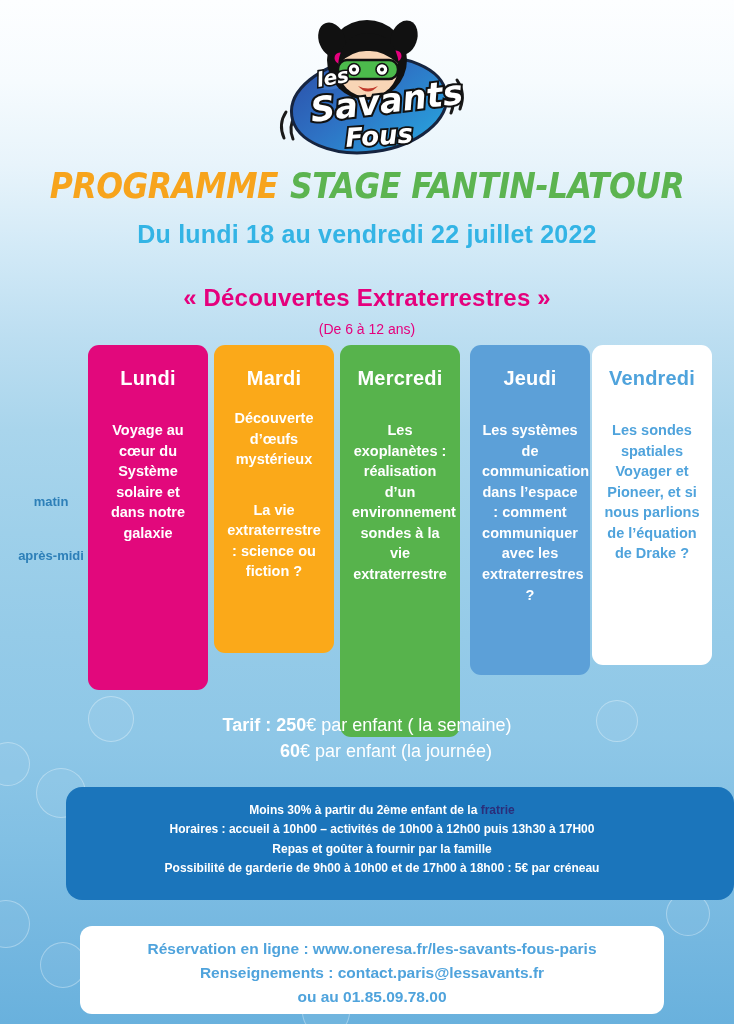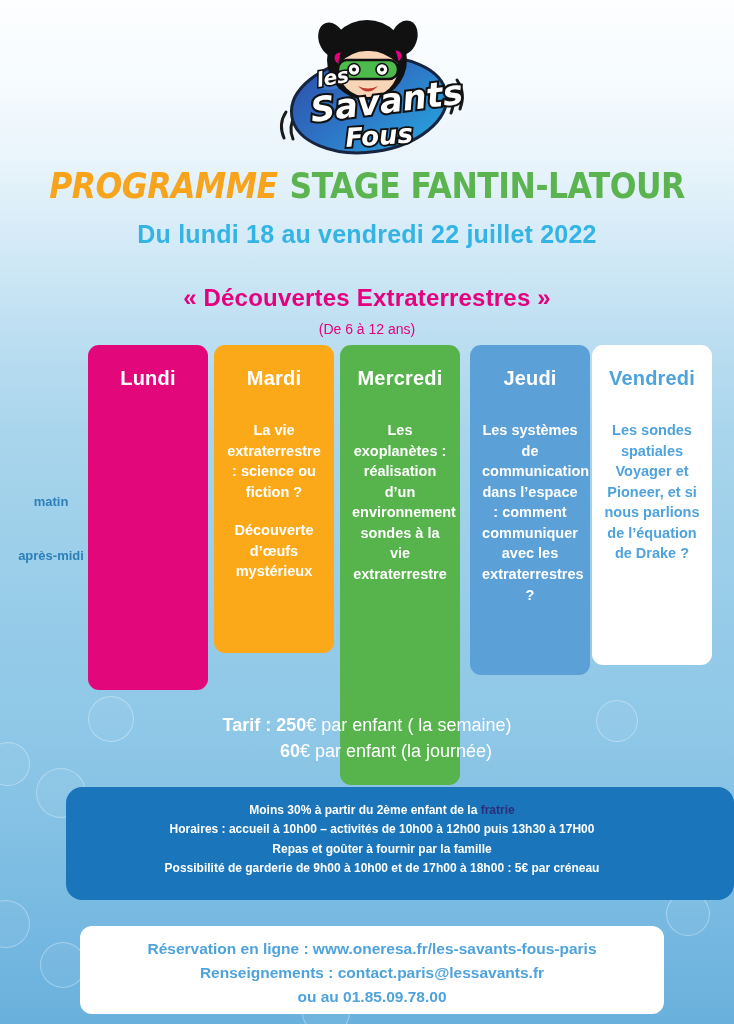--- a/index.html
+++ b/index.html
@@ -71,20 +71,21 @@
     font-family: "DejaVu Sans", sans-serif;
     font-stretch: condensed;
   }
   #title-main .seg-a {
     color: #F7A41C;
     font-style: italic;
     letter-spacing: -0.5px;
   }
   #title-main .seg-b {
     color: #5CB450;
+    font-style: italic;
     letter-spacing: -0.5px;
     margin-left: 12px;
   }
 
   #title-dates {
     top: 220px;
     font-size: 25px;
     font-weight: 700;
     color: #33B4E5;
     letter-spacing: 0.2px;
@@ -143,21 +144,21 @@
   }
   .day-body {
     margin-top: 30px;
     font-size: 14.5px;
     line-height: 1.42;
     font-weight: 700;
   }
 
   .col-lundi    { left: 0px;   width: 120px; height: 345px; background: #E2087C; }
   .col-mardi    { left: 126px; width: 120px; height: 308px; background: #FBA919; }
-  .col-mercredi { left: 252px; width: 120px; height: 440px; background: #57B34C; }
+  .col-mercredi { left: 252px; width: 120px; height: 392px; background: #57B34C; }
   .col-jeudi    { left: 382px; width: 120px; height: 330px; background: #5CA0D8; }
   .col-vendredi { left: 504px; width: 120px; height: 320px; background: #FFFFFF; }
 
   .col-lundi .day-title, .col-lundi .day-body,
   .col-mardi .day-title, .col-mardi .day-body,
   .col-mercredi .day-title, .col-mercredi .day-body,
   .col-jeudi .day-title, .col-jeudi .day-body { color: #FFFFFF; }
 
   .col-vendredi .day-title, .col-vendredi .day-body { color: #4FA3DC; }
 
@@ -287,26 +288,27 @@
   <div class="title-line" id="subtitle">« Découvertes Extraterrestres »</div>
   <div class="title-line" id="subtitle-age">(De 6 à 12 ans)</div>
 
   <div class="period-label" id="period-matin">matin</div>
   <div class="period-label" id="period-apresmidi">après-midi</div>
 
   <div id="columns">
 
     <div class="day-col col-lundi">
       <div class="day-title">Lundi</div>
+      <div class="day-body">Voyage au cœur du Système solaire et dans notre galaxie</div>
     </div>
 
     <div class="day-col col-mardi">
       <div class="day-title">Mardi</div>
+      <div class="day-body para2" style="margin-top:18px;">Découverte d’œufs mystérieux</div>
       <div class="day-body">La vie extraterrestre : science ou fiction ?</div>
-      <div class="day-body para2" style="margin-top:18px;">Découverte d’œufs mystérieux</div>
     </div>
 
     <div class="day-col col-mercredi">
       <div class="day-title">Mercredi</div>
       <div class="day-body">Les exoplanètes : réalisation d’un environnement sondes à la vie extraterrestre</div>
     </div>
 
     <div class="day-col col-jeudi">
       <div class="day-title">Jeudi</div>
       <div class="day-body">Les systèmes de communication dans l’espace : comment communiquer avec les extraterrestres ?</div>

